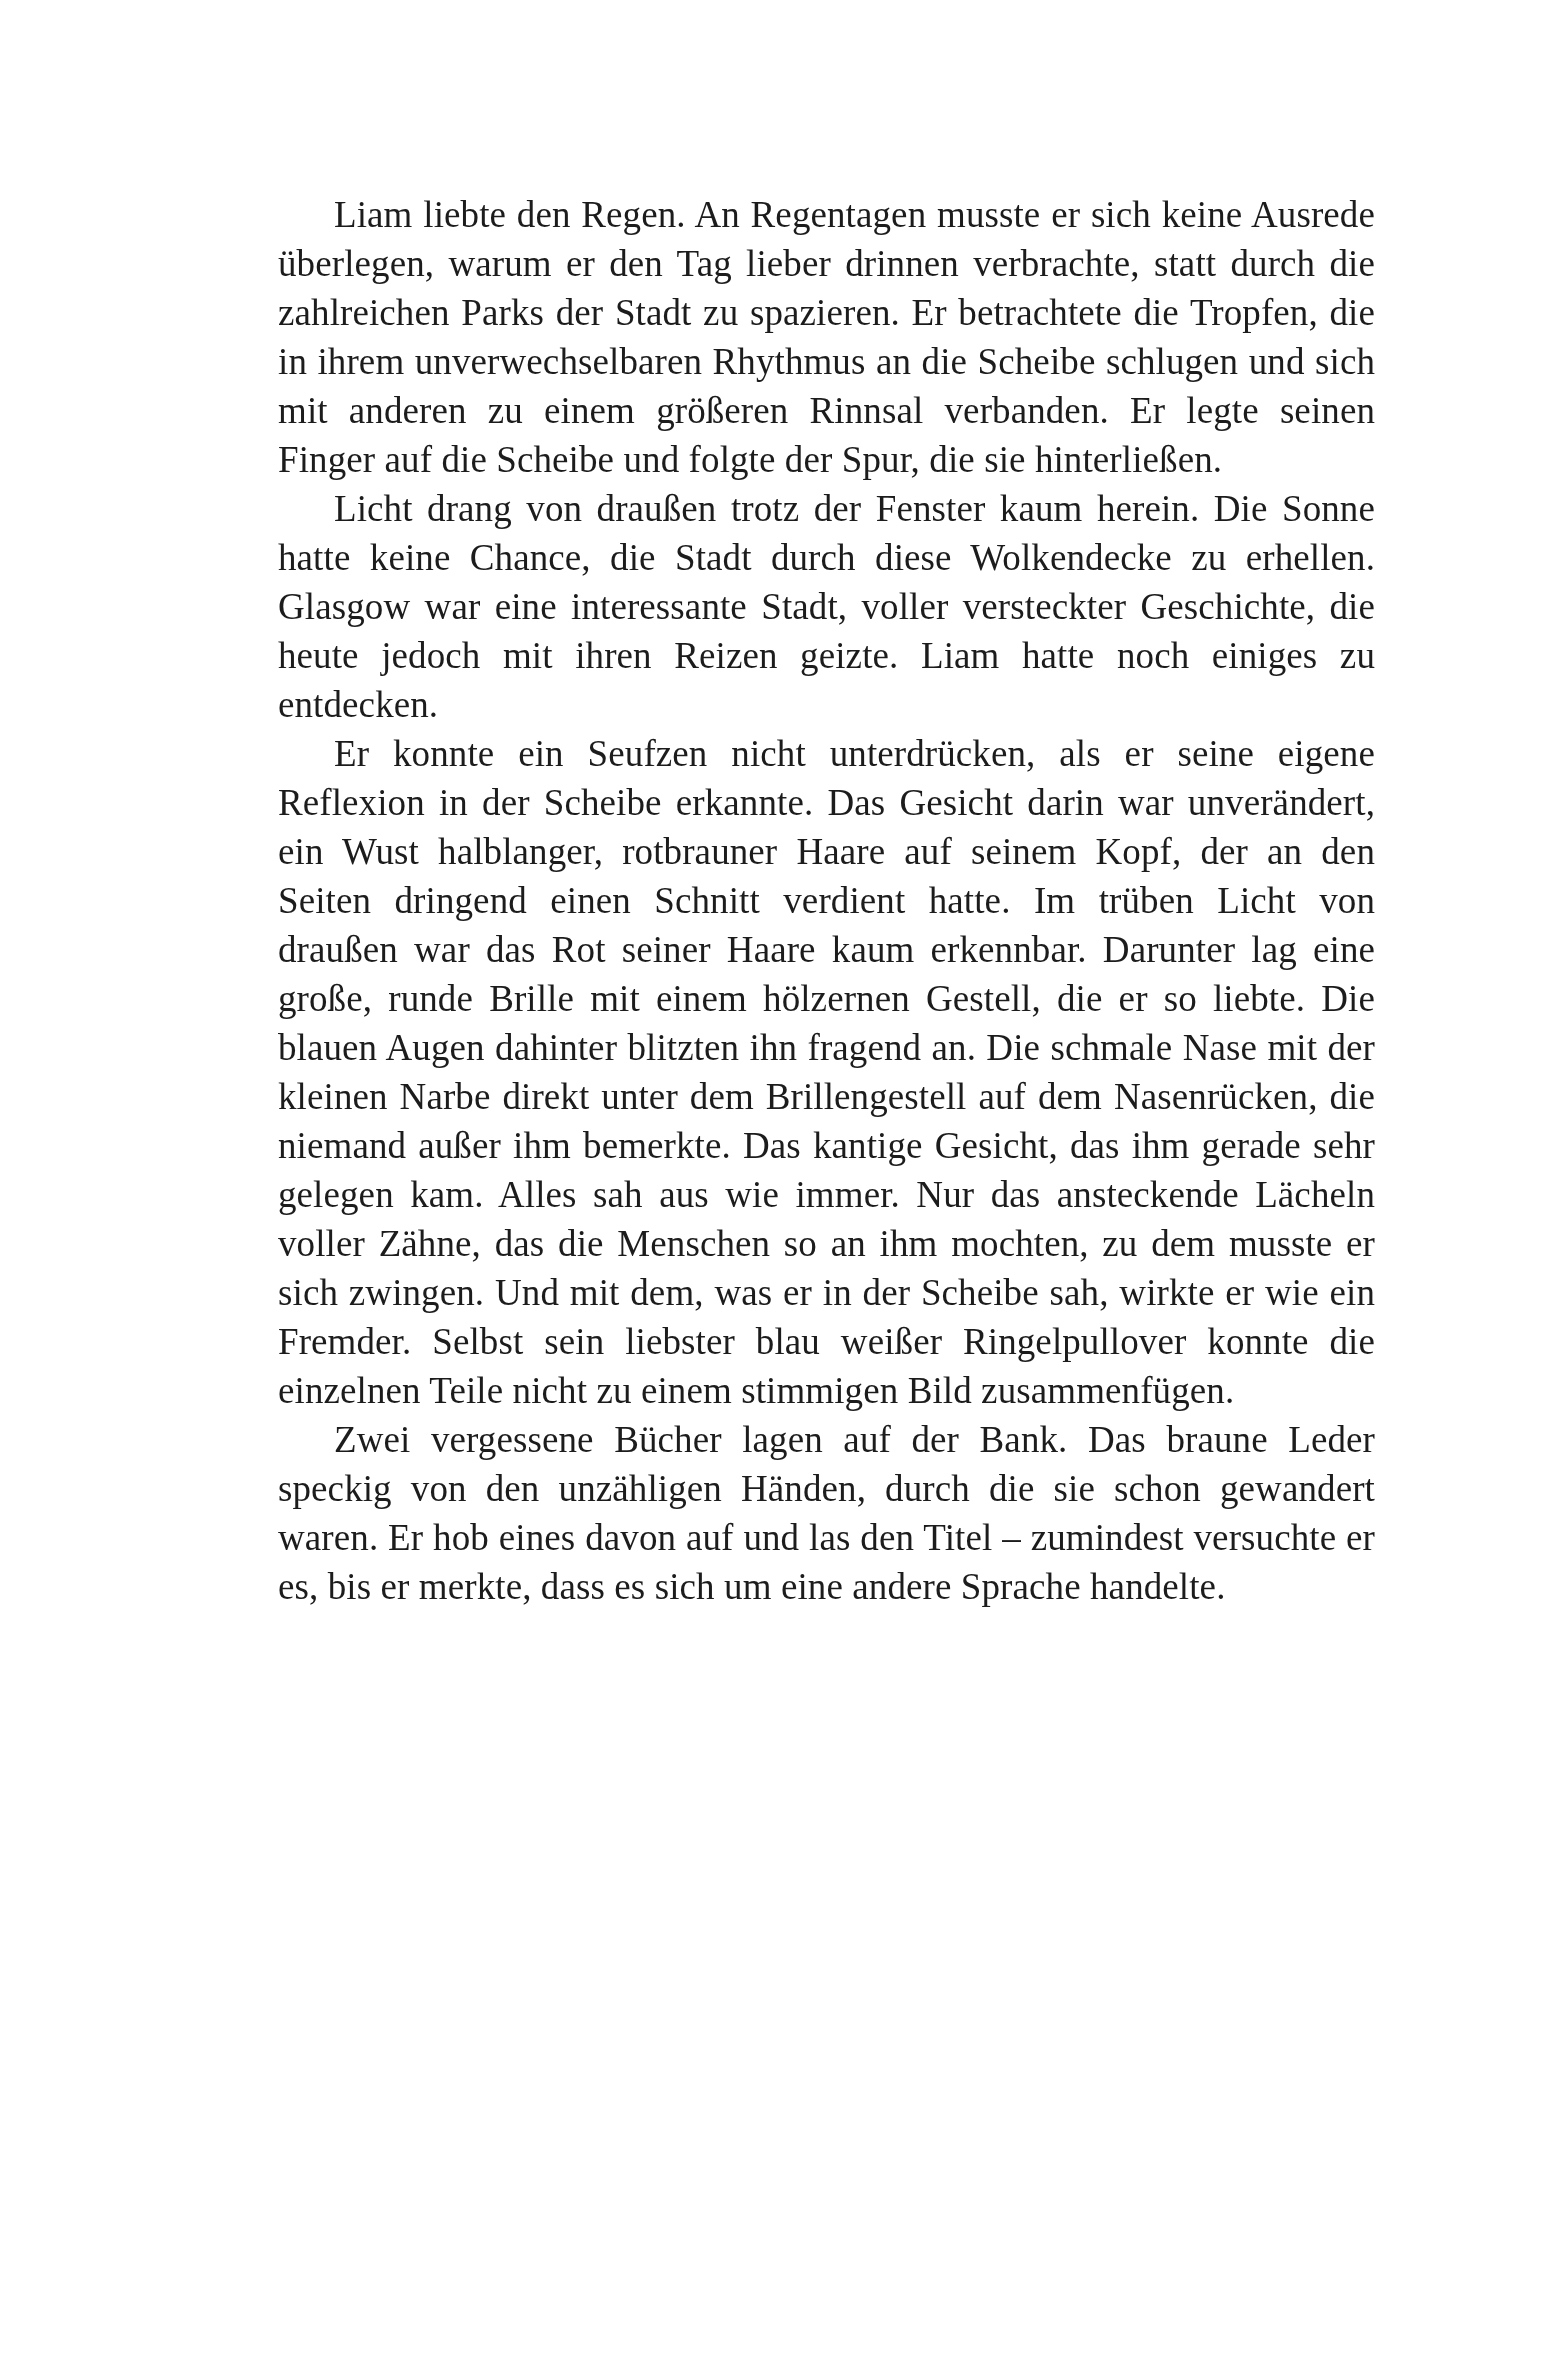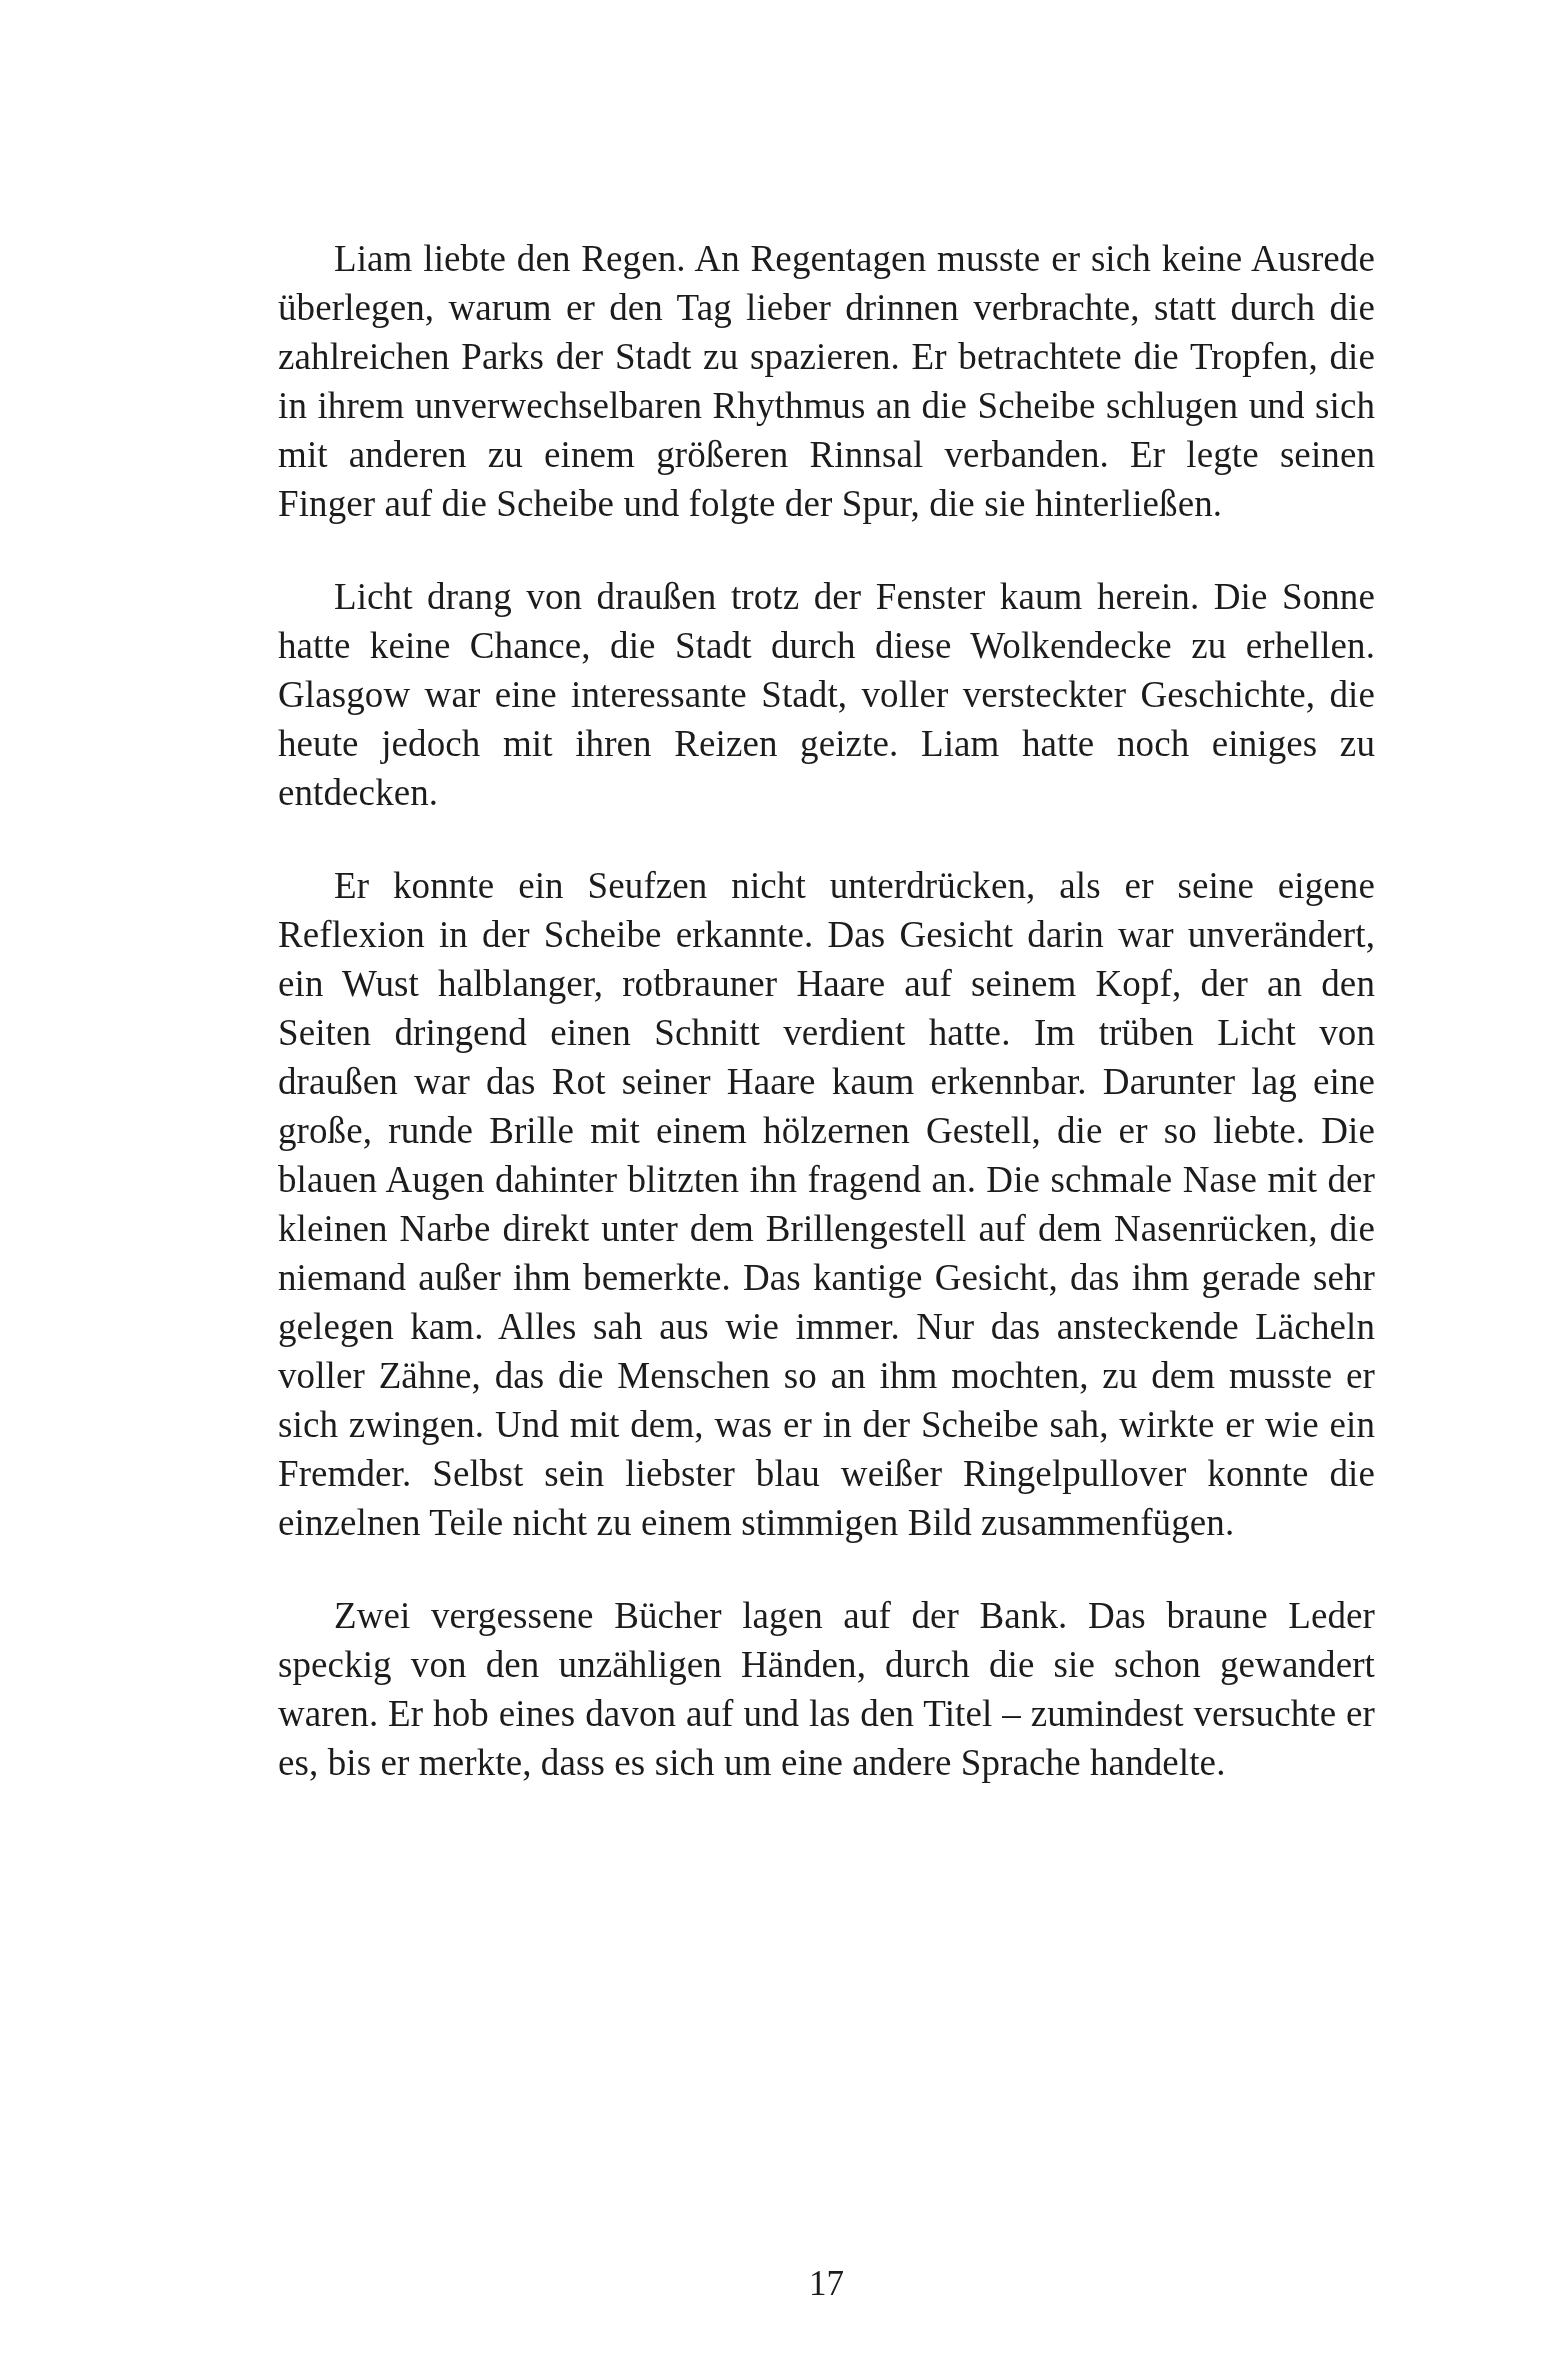--- a/index.html
+++ b/index.html
@@ -30,21 +30,20 @@
     line-height: 49px;
     text-align: justify;
     letter-spacing: 0.1px;
   }
   .text-block p {
     margin: 0;
     padding: 0;
   }
   .text-block p.indent {
     text-indent: 56px;
-    margin-top: 44px;
   }
   .page-number {
     position: absolute;
     top: 2262px;
     left: 278px;
     width: 1097px;
     text-align: center;
     font-size: 35px;
     line-height: 43px;
     color: #1c1c1c;
@@ -53,15 +52,14 @@
 </head>
 <body>
 
 <div class="page">
   <div class="text-block" id="text-block">
       <p class="indent">Liam liebte den Regen. An Regentagen musste er sich keine Ausrede überlegen, warum er den Tag lieber drinnen verbrachte, statt durch die zahlreichen Parks der Stadt zu spazieren. Er betrachtete die Tropfen, die in ihrem unverwechselbaren Rhythmus an die Scheibe schlugen und sich mit anderen zu einem größeren Rinnsal verbanden. Er legte seinen Finger auf die Scheibe und folgte der Spur, die sie hinterließen.</p>
       <p class="indent">Licht drang von draußen trotz der Fenster kaum herein. Die Sonne hatte keine Chance, die Stadt durch diese Wolkendecke zu erhellen. Glasgow war eine interessante Stadt, voller versteckter Geschichte, die heute jedoch mit ihren Reizen geizte. Liam hatte noch einiges zu entdecken.</p>
       <p class="indent">Er konnte ein Seufzen nicht unterdrücken, als er seine eigene Reflexion in der Scheibe erkannte. Das Gesicht darin war unverändert, ein Wust halblanger, rotbrauner Haare auf seinem Kopf, der an den Seiten dringend einen Schnitt verdient hatte. Im trüben Licht von draußen war das Rot seiner Haare kaum erkennbar. Darunter lag eine große, runde Brille mit einem hölzernen Gestell, die er so liebte. Die blauen Augen dahinter blitzten ihn fragend an. Die schmale Nase mit der kleinen Narbe direkt unter dem Brillengestell auf dem Nasenrücken, die niemand außer ihm bemerkte. Das kantige Gesicht, das ihm gerade sehr gelegen kam. Alles sah aus wie immer. Nur das ansteckende Lächeln voller Zähne, das die Menschen so an ihm mochten, zu dem musste er sich zwingen. Und mit dem, was er in der Scheibe sah, wirkte er wie ein Fremder. Selbst sein liebster blau weißer Ringelpullover konnte die einzelnen Teile nicht zu einem stimmigen Bild zusammenfügen.</p>
       <p class="indent">Zwei vergessene Bücher lagen auf der Bank. Das braune Leder speckig von den unzähligen Händen, durch die sie schon gewandert waren. Er hob eines davon auf und las den Titel – zumindest versuchte er es, bis er merkte, dass es sich um eine andere Sprache handelte.</p>
     </div>
-  <div class="page-number">17</div>
 </div>
 
 
 </body></html>

